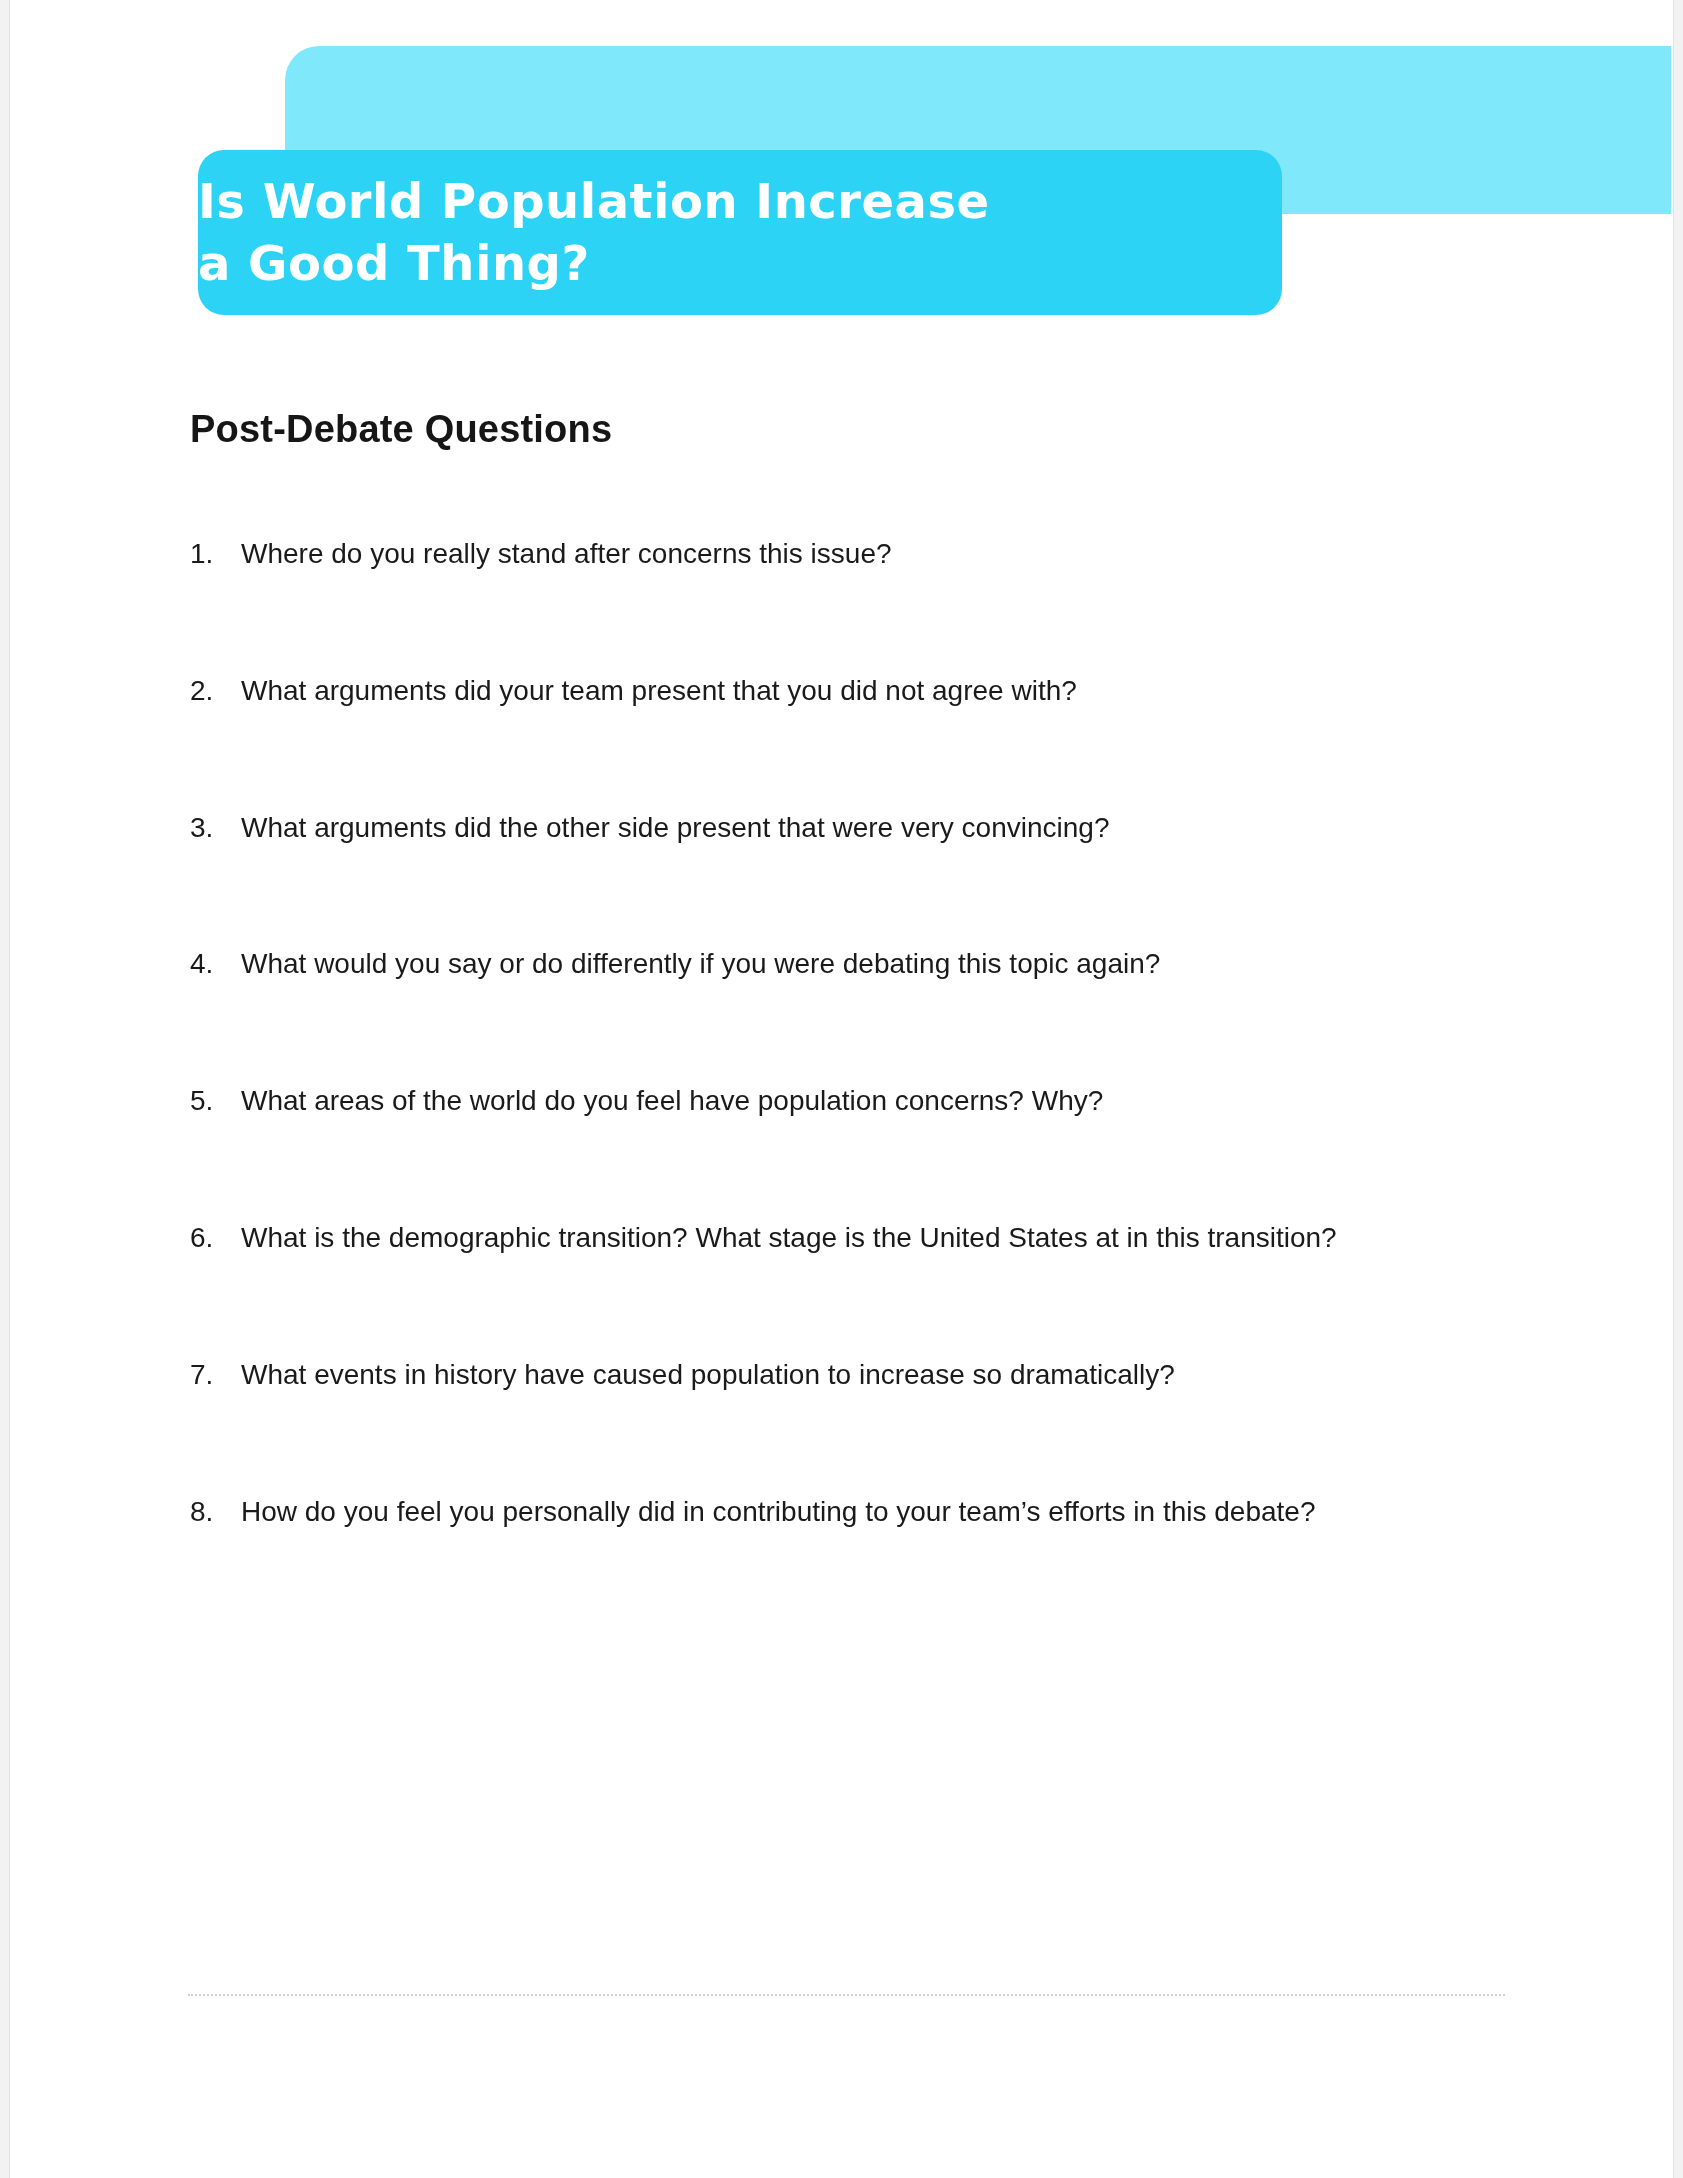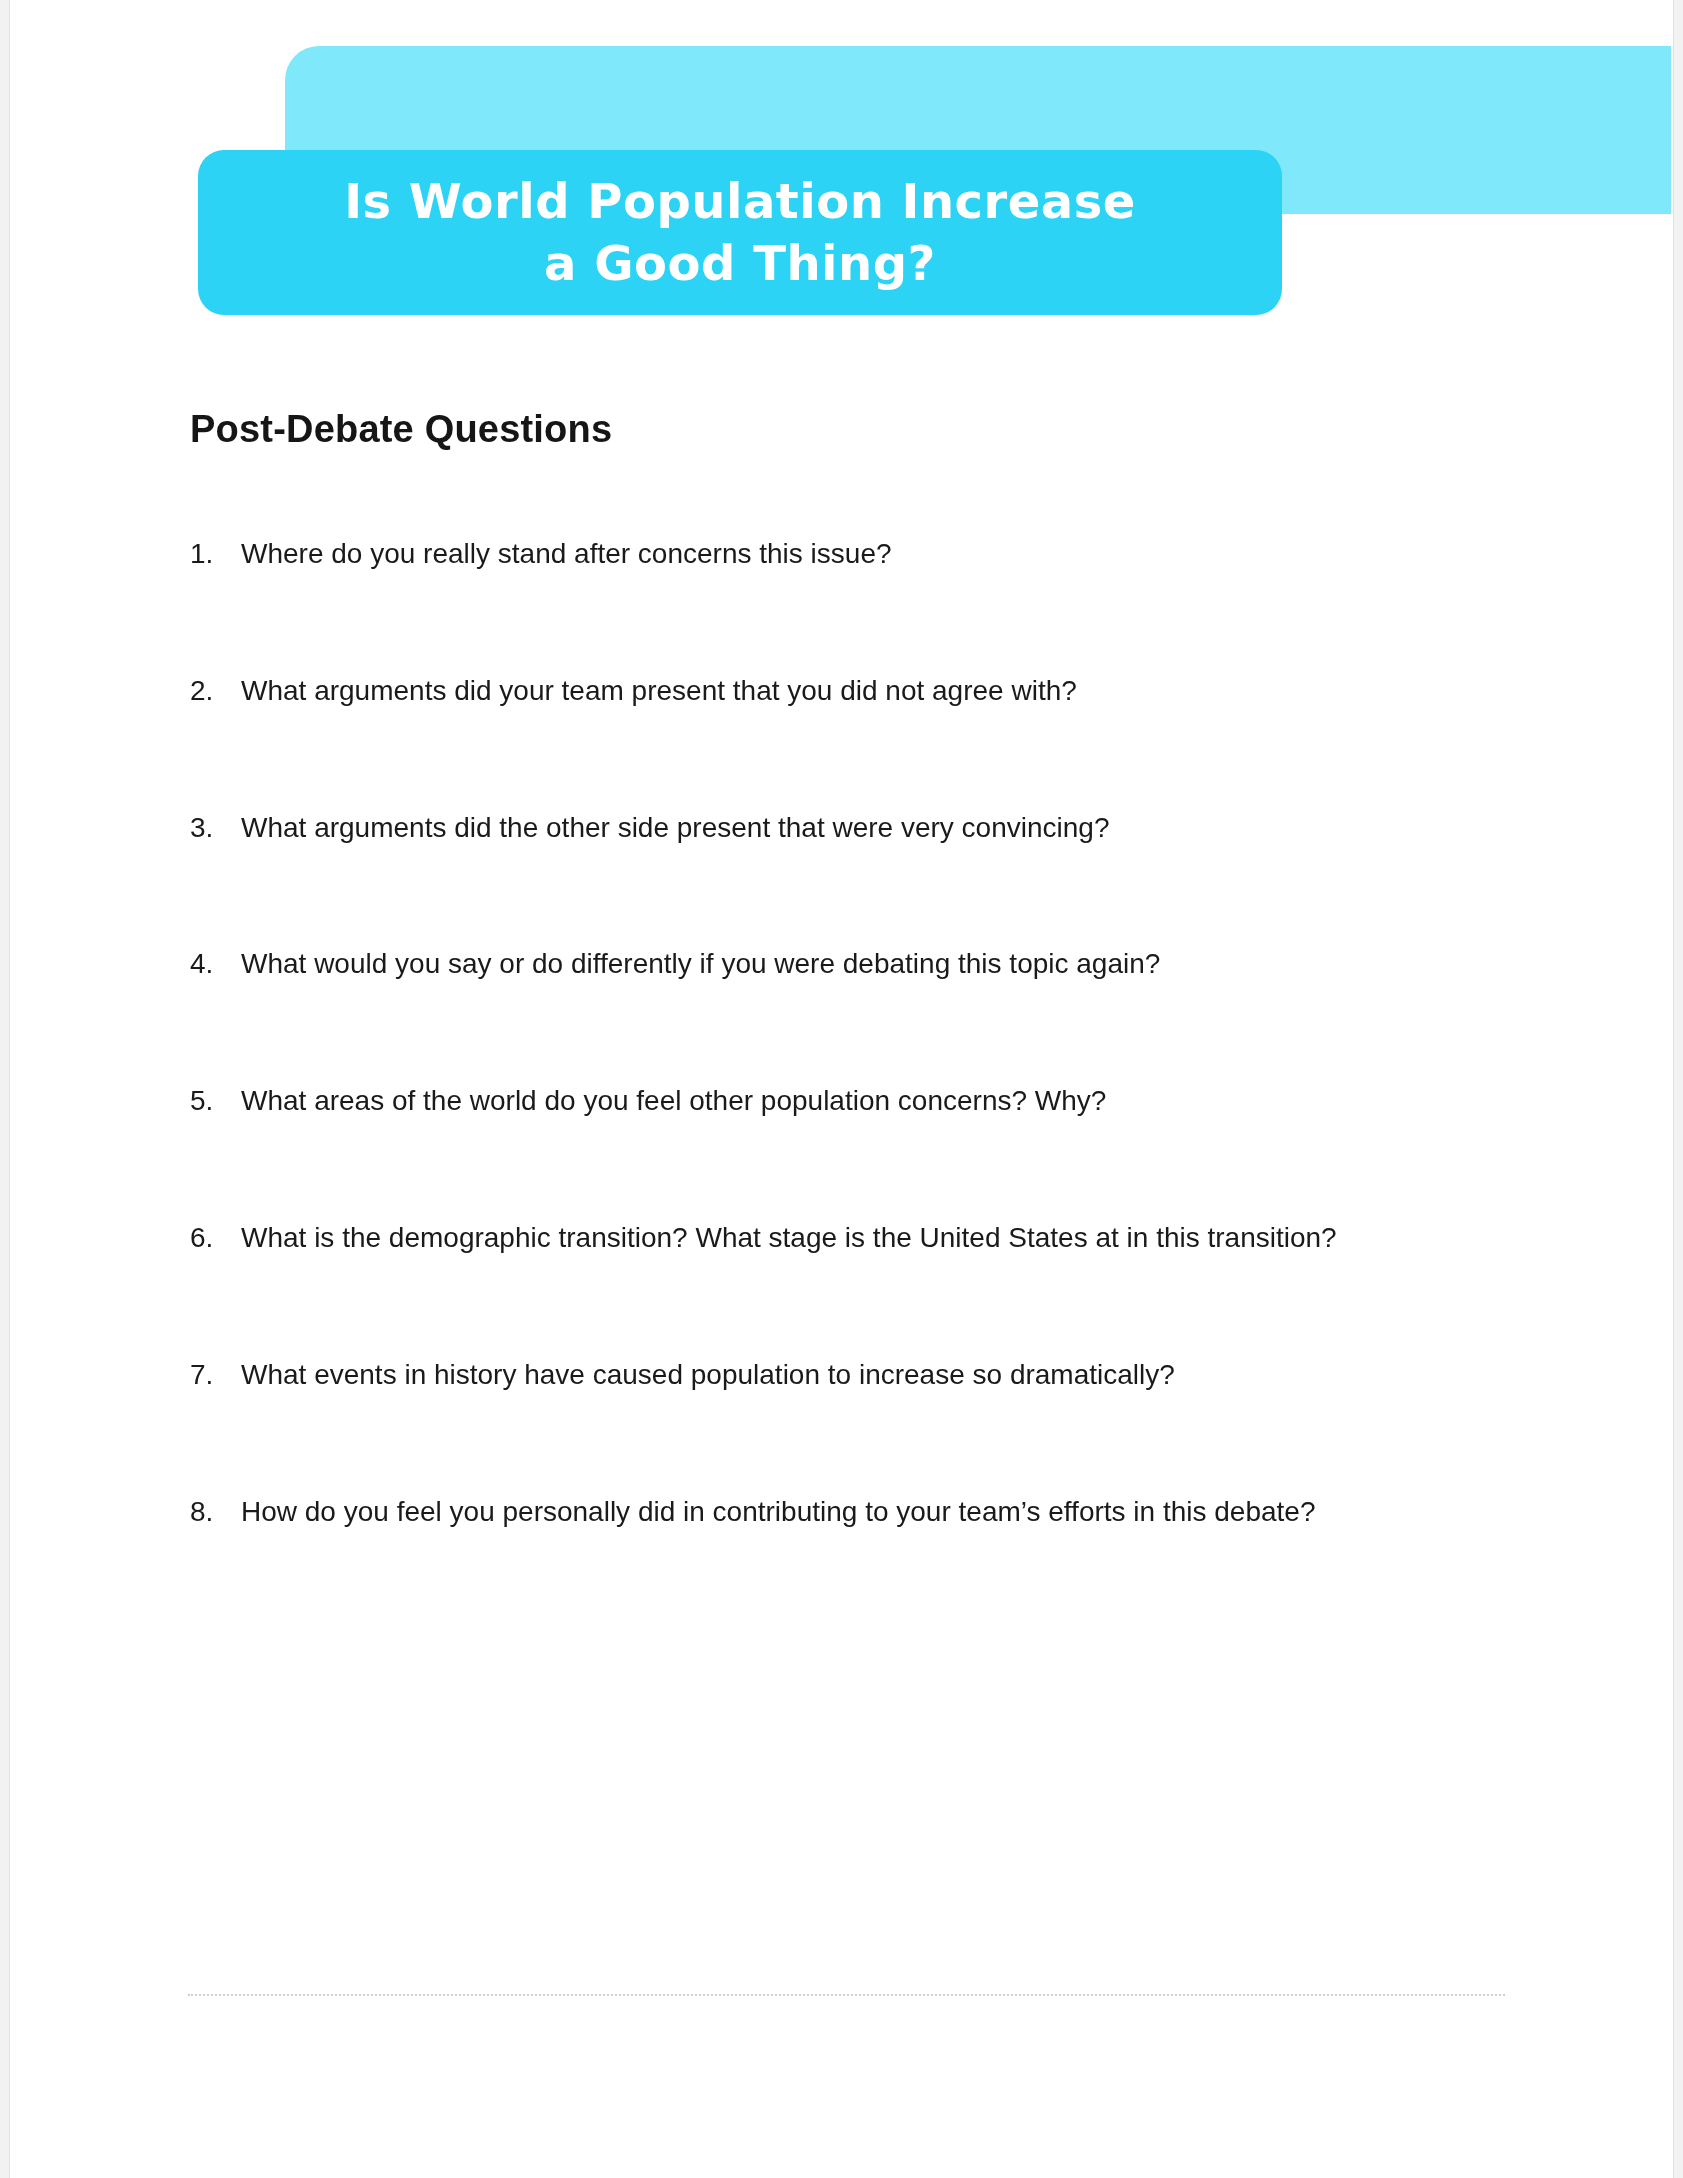--- a/index.html
+++ b/index.html
@@ -58,21 +58,21 @@
   .banner-front {
     position: absolute;
     left: 198px;
     top: 150px;
     width: 1084px;
     height: 165px;
     background: #2cd3f5;
     border-radius: 26px;
     display: flex;
     flex-direction: column;
-    align-items: center;
+    align-items: flex-start;
     justify-content: center;
   }
   .banner-line {
     color: #ffffff;
     font-family: "DejaVu Sans", sans-serif;
     font-weight: bold;
     font-size: 48px;
     letter-spacing: 0.5px;
     line-height: 1.28;
     text-align: center;
@@ -170,21 +170,21 @@
     <li class="q-item">
       <span class="q-num">3.</span>
       <span class="q-text">What arguments did the other side present that were very convincing?</span>
     </li>
     <li class="q-item">
       <span class="q-num">4.</span>
       <span class="q-text">What would you say or do differently if you were debating this topic again?</span>
     </li>
     <li class="q-item">
       <span class="q-num">5.</span>
-      <span class="q-text">What areas of the world do you feel other population concerns? Why?</span>
+      <span class="q-text">What areas of the world do you feel have population concerns? Why?</span>
     </li>
     <li class="q-item">
       <span class="q-num">6.</span>
       <span class="q-text">What is the demographic transition? What stage is the United States at in this transition?</span>
     </li>
     <li class="q-item">
       <span class="q-num">7.</span>
       <span class="q-text">What events in history have caused population to increase so dramatically?</span>
     </li>
     <li class="q-item">

